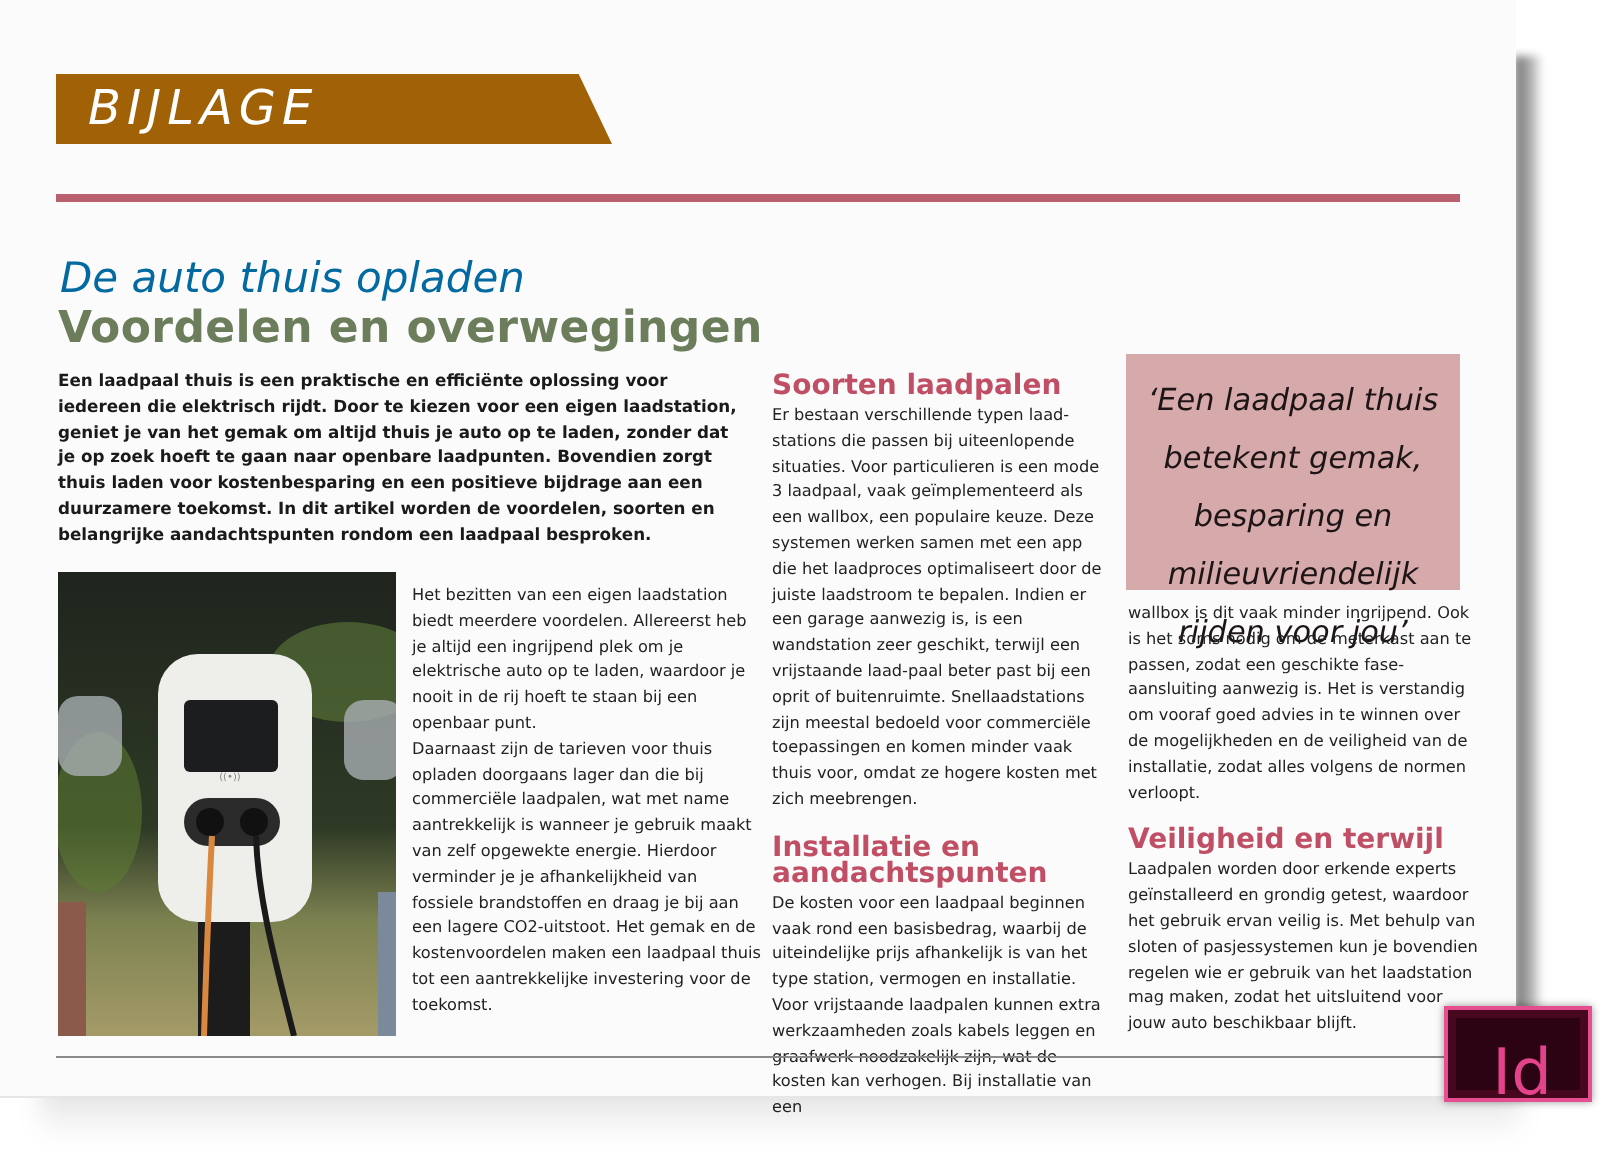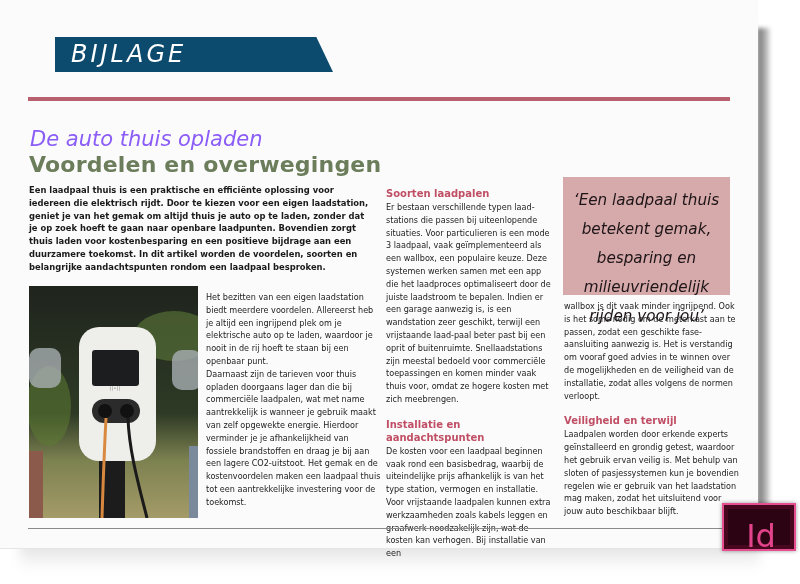--- a/index.html
+++ b/index.html
@@ -1,32 +1,32 @@
 <!DOCTYPE html>
 <html><head>
 <meta charset="utf-8">
 <style>
   html,body{margin:0;padding:0;}
   body{width:800px;height:584px;background:#ffffff;position:relative;overflow:hidden;font-family:"DejaVu Sans","Liberation Sans",sans-serif;}
   .page-shadow-right{position:absolute;left:757px;top:28px;width:14px;height:490px;background:linear-gradient(90deg,#6d6d6d,#bdbdbd 70%,rgba(255,255,255,0));filter:blur(2px);}
   .page-shadow-bottom{position:absolute;left:20px;top:530px;width:740px;height:40px;background:linear-gradient(180deg,rgba(0,0,0,0.18),rgba(0,0,0,0));filter:blur(6px);}
   .page{position:absolute;left:0;top:0;width:758px;height:548px;background:#fbfbfb;border-bottom:1px solid #e6e6e6;}
   .page-bottom-rule{position:absolute;left:28px;top:528px;width:730px;height:1px;background:#8a8a8a;}
-  .banner{position:absolute;left:28px;top:37px;width:278px;height:35px;background:#0c4a6e;clip-path:polygon(0 0,94% 0,100% 100%,0 100%);margin-left:27px;}
+  .banner{position:absolute;left:28px;top:37px;width:278px;height:35px;background:#a16207;clip-path:polygon(0 0,94% 0,100% 100%,0 100%);}
   .banner-text{position:absolute;left:16px;top:3px;color:#fff;font-family:"DejaVu Sans",sans-serif;font-style:italic;font-size:24px;letter-spacing:3px;font-weight:normal;}
   .red-rule{position:absolute;left:28px;top:97px;width:702px;height:4px;background:#b8606d;}
-  .title{position:absolute;left:30px;top:127px;font-size:21px;font-style:italic;color:#8b5cf6;font-family:"DejaVu Sans",sans-serif;}
+  .title{position:absolute;left:30px;top:127px;font-size:21px;font-style:italic;color:#0369a1;font-family:"DejaVu Sans",sans-serif;}
   .subtitle{position:absolute;left:29px;top:152px;font-size:22px;font-weight:bold;color:#6b7d5b;font-family:"DejaVu Sans",sans-serif;letter-spacing:0.2px;}
   .intro{position:absolute;left:29px;top:184px;width:340px;font-size:8.4px;line-height:12.8px;font-weight:bold;color:#1a1a1a;}
   .photo{position:absolute;left:29px;top:286px;width:169px;height:232px;overflow:hidden;background:#2c3129;}
   .col{position:absolute;font-size:8.1px;line-height:12.8px;color:#222;}
   .col1{left:206px;top:291px;width:175px;}
   .col2{left:386px;top:187px;width:168px;}
   .col3{left:564px;top:300px;width:175px;}
-  .h{font-size:10px;line-height:13px;font-weight:bold;color:#c04f65;margin:0 0 1px 0;}
+  .h{font-size:14px;line-height:13px;font-weight:bold;color:#c04f65;margin:0 0 1px 0;}
   .p{margin:0;}
   .gap{height:12px;}
   .quote-box{position:absolute;left:563px;top:177px;width:167px;height:118px;background:#d6a9ab;}
   .quote-text{position:absolute;left:0;top:9px;width:167px;text-align:center;font-style:italic;font-size:15.2px;line-height:29px;color:#1d1416;}
   .id-logo{position:absolute;left:722px;top:503px;width:74px;height:48px;background:#47081f;border:2px solid #e54f8f;box-sizing:border-box;box-shadow:0 0 4px rgba(0,0,0,0.4);}
   .id-inner{position:absolute;left:4px;top:4px;right:4px;bottom:4px;background:#2b0312;}
   .id-text{position:absolute;left:0;top:8px;width:66px;text-align:center;color:#e2438a;font-size:32px;font-family:"DejaVu Sans",sans-serif;}
 </style>
 </head>
 <body>

